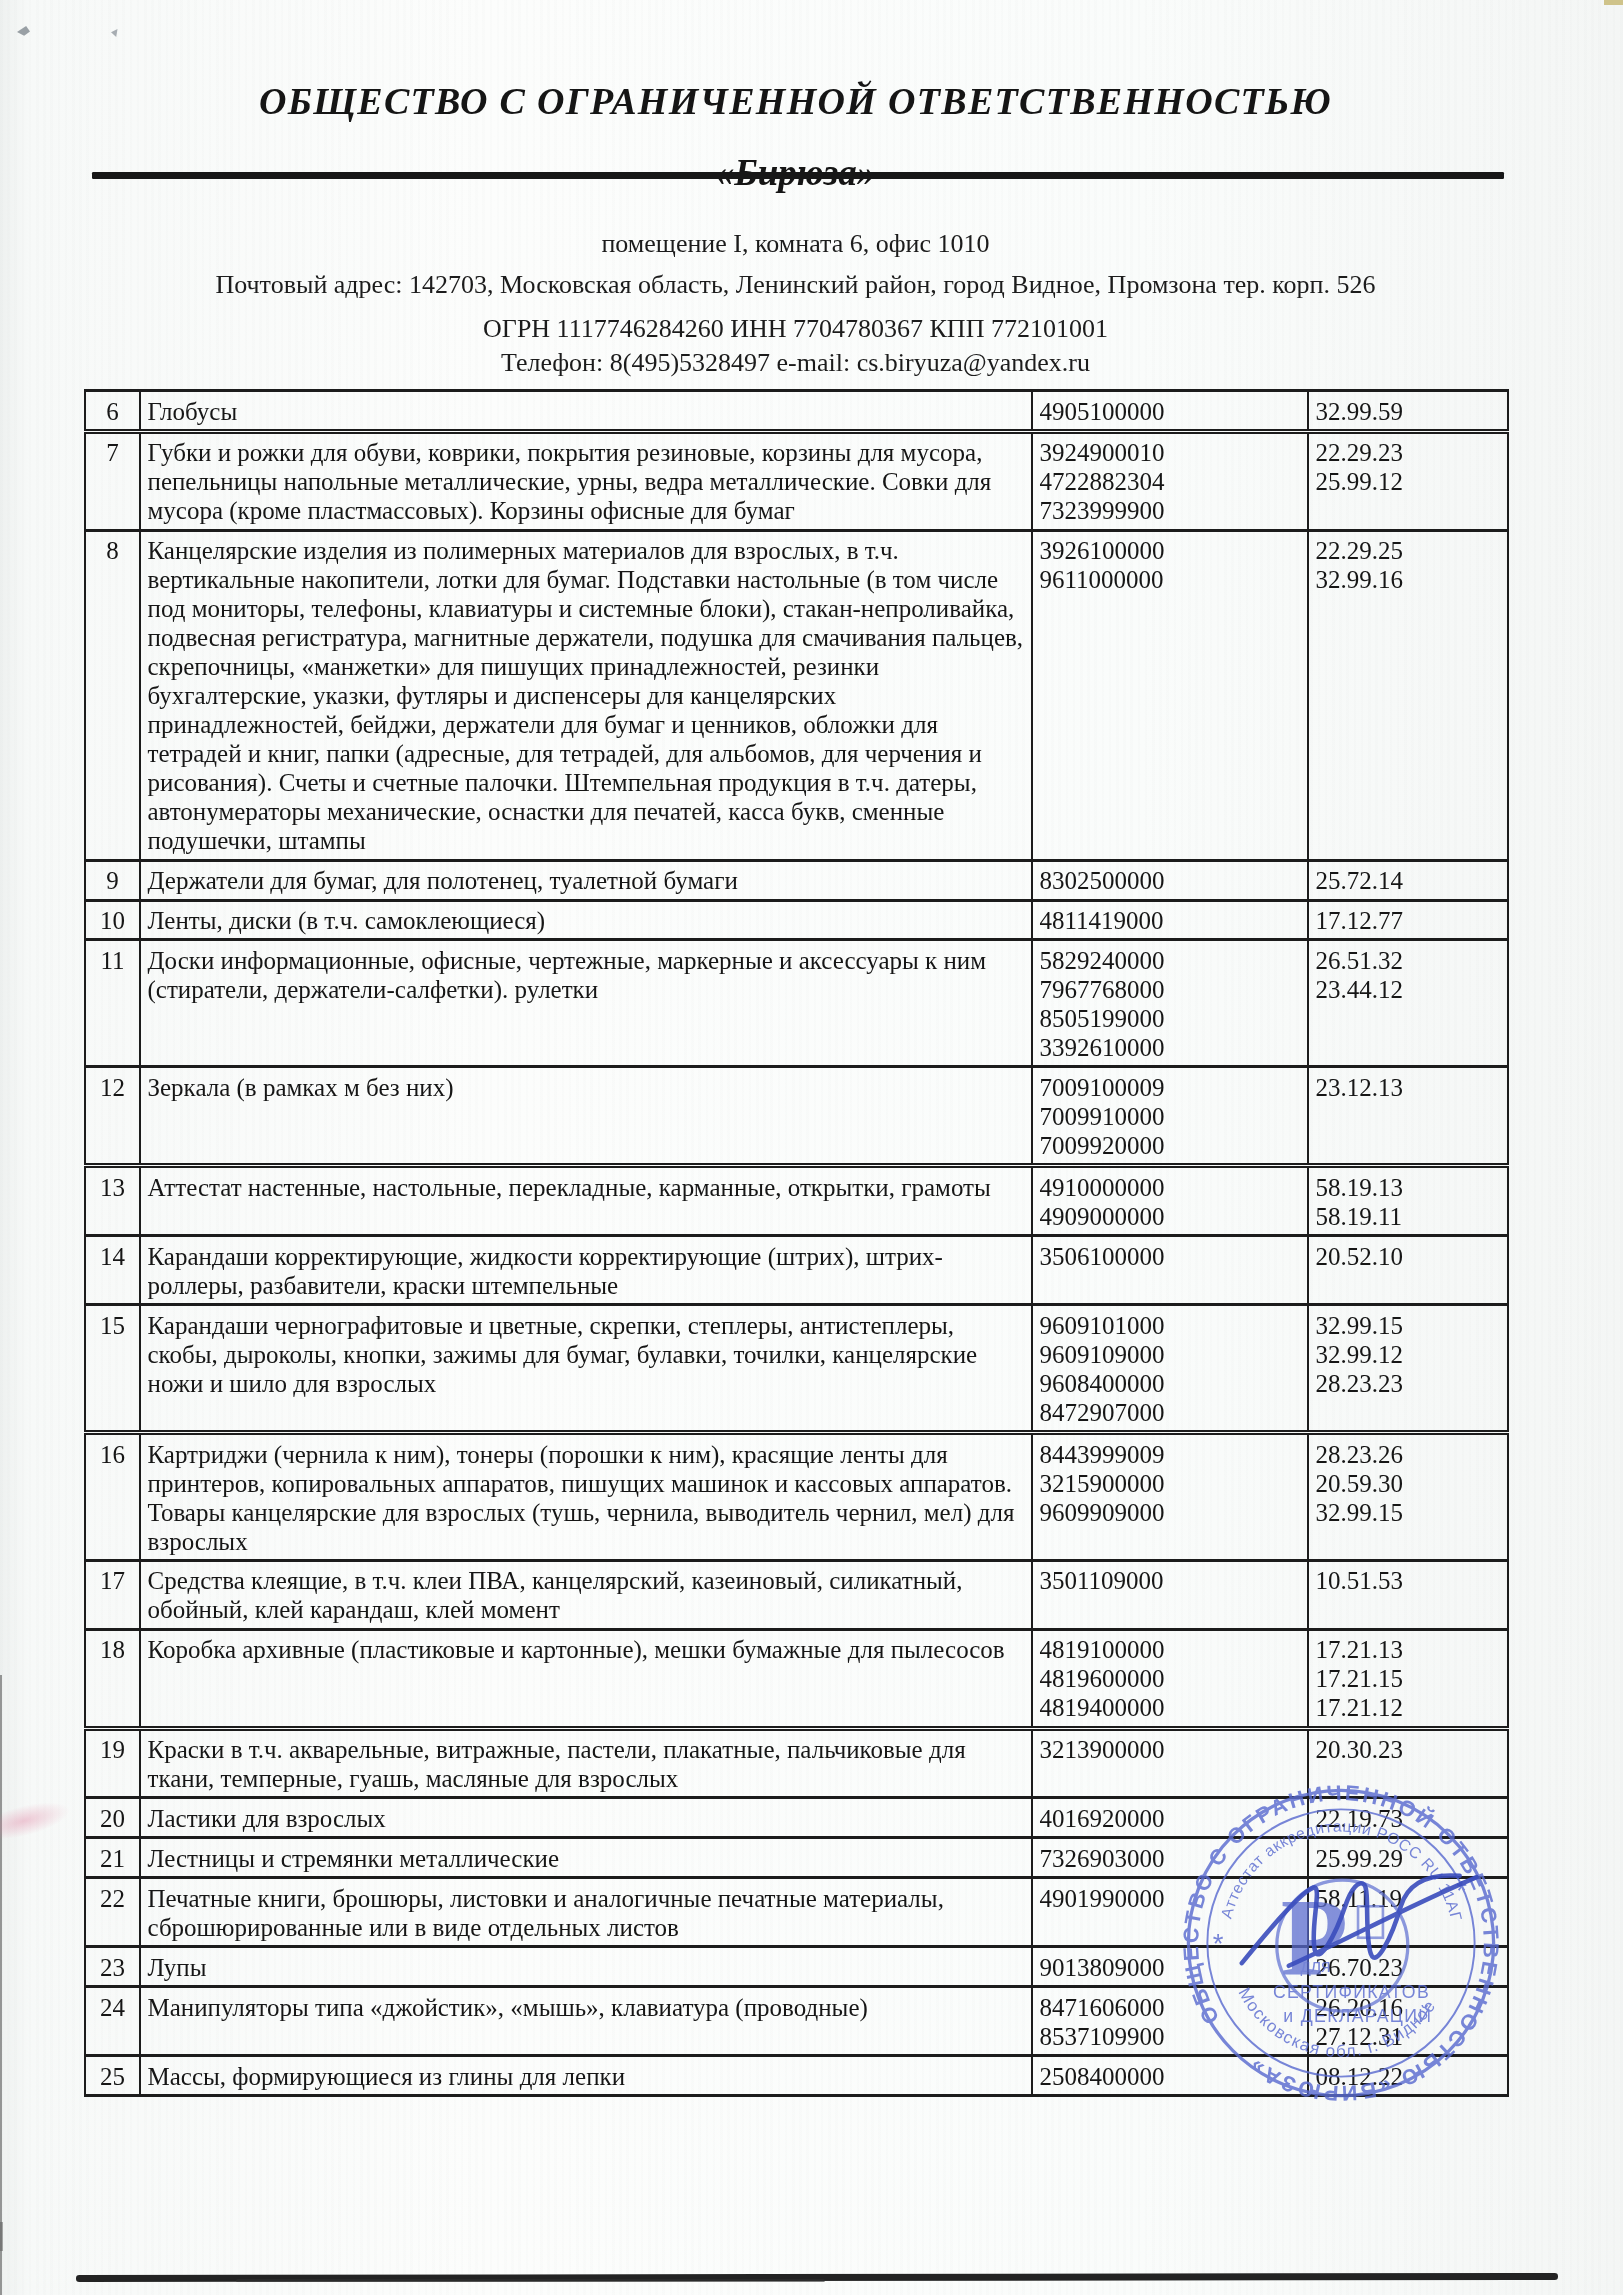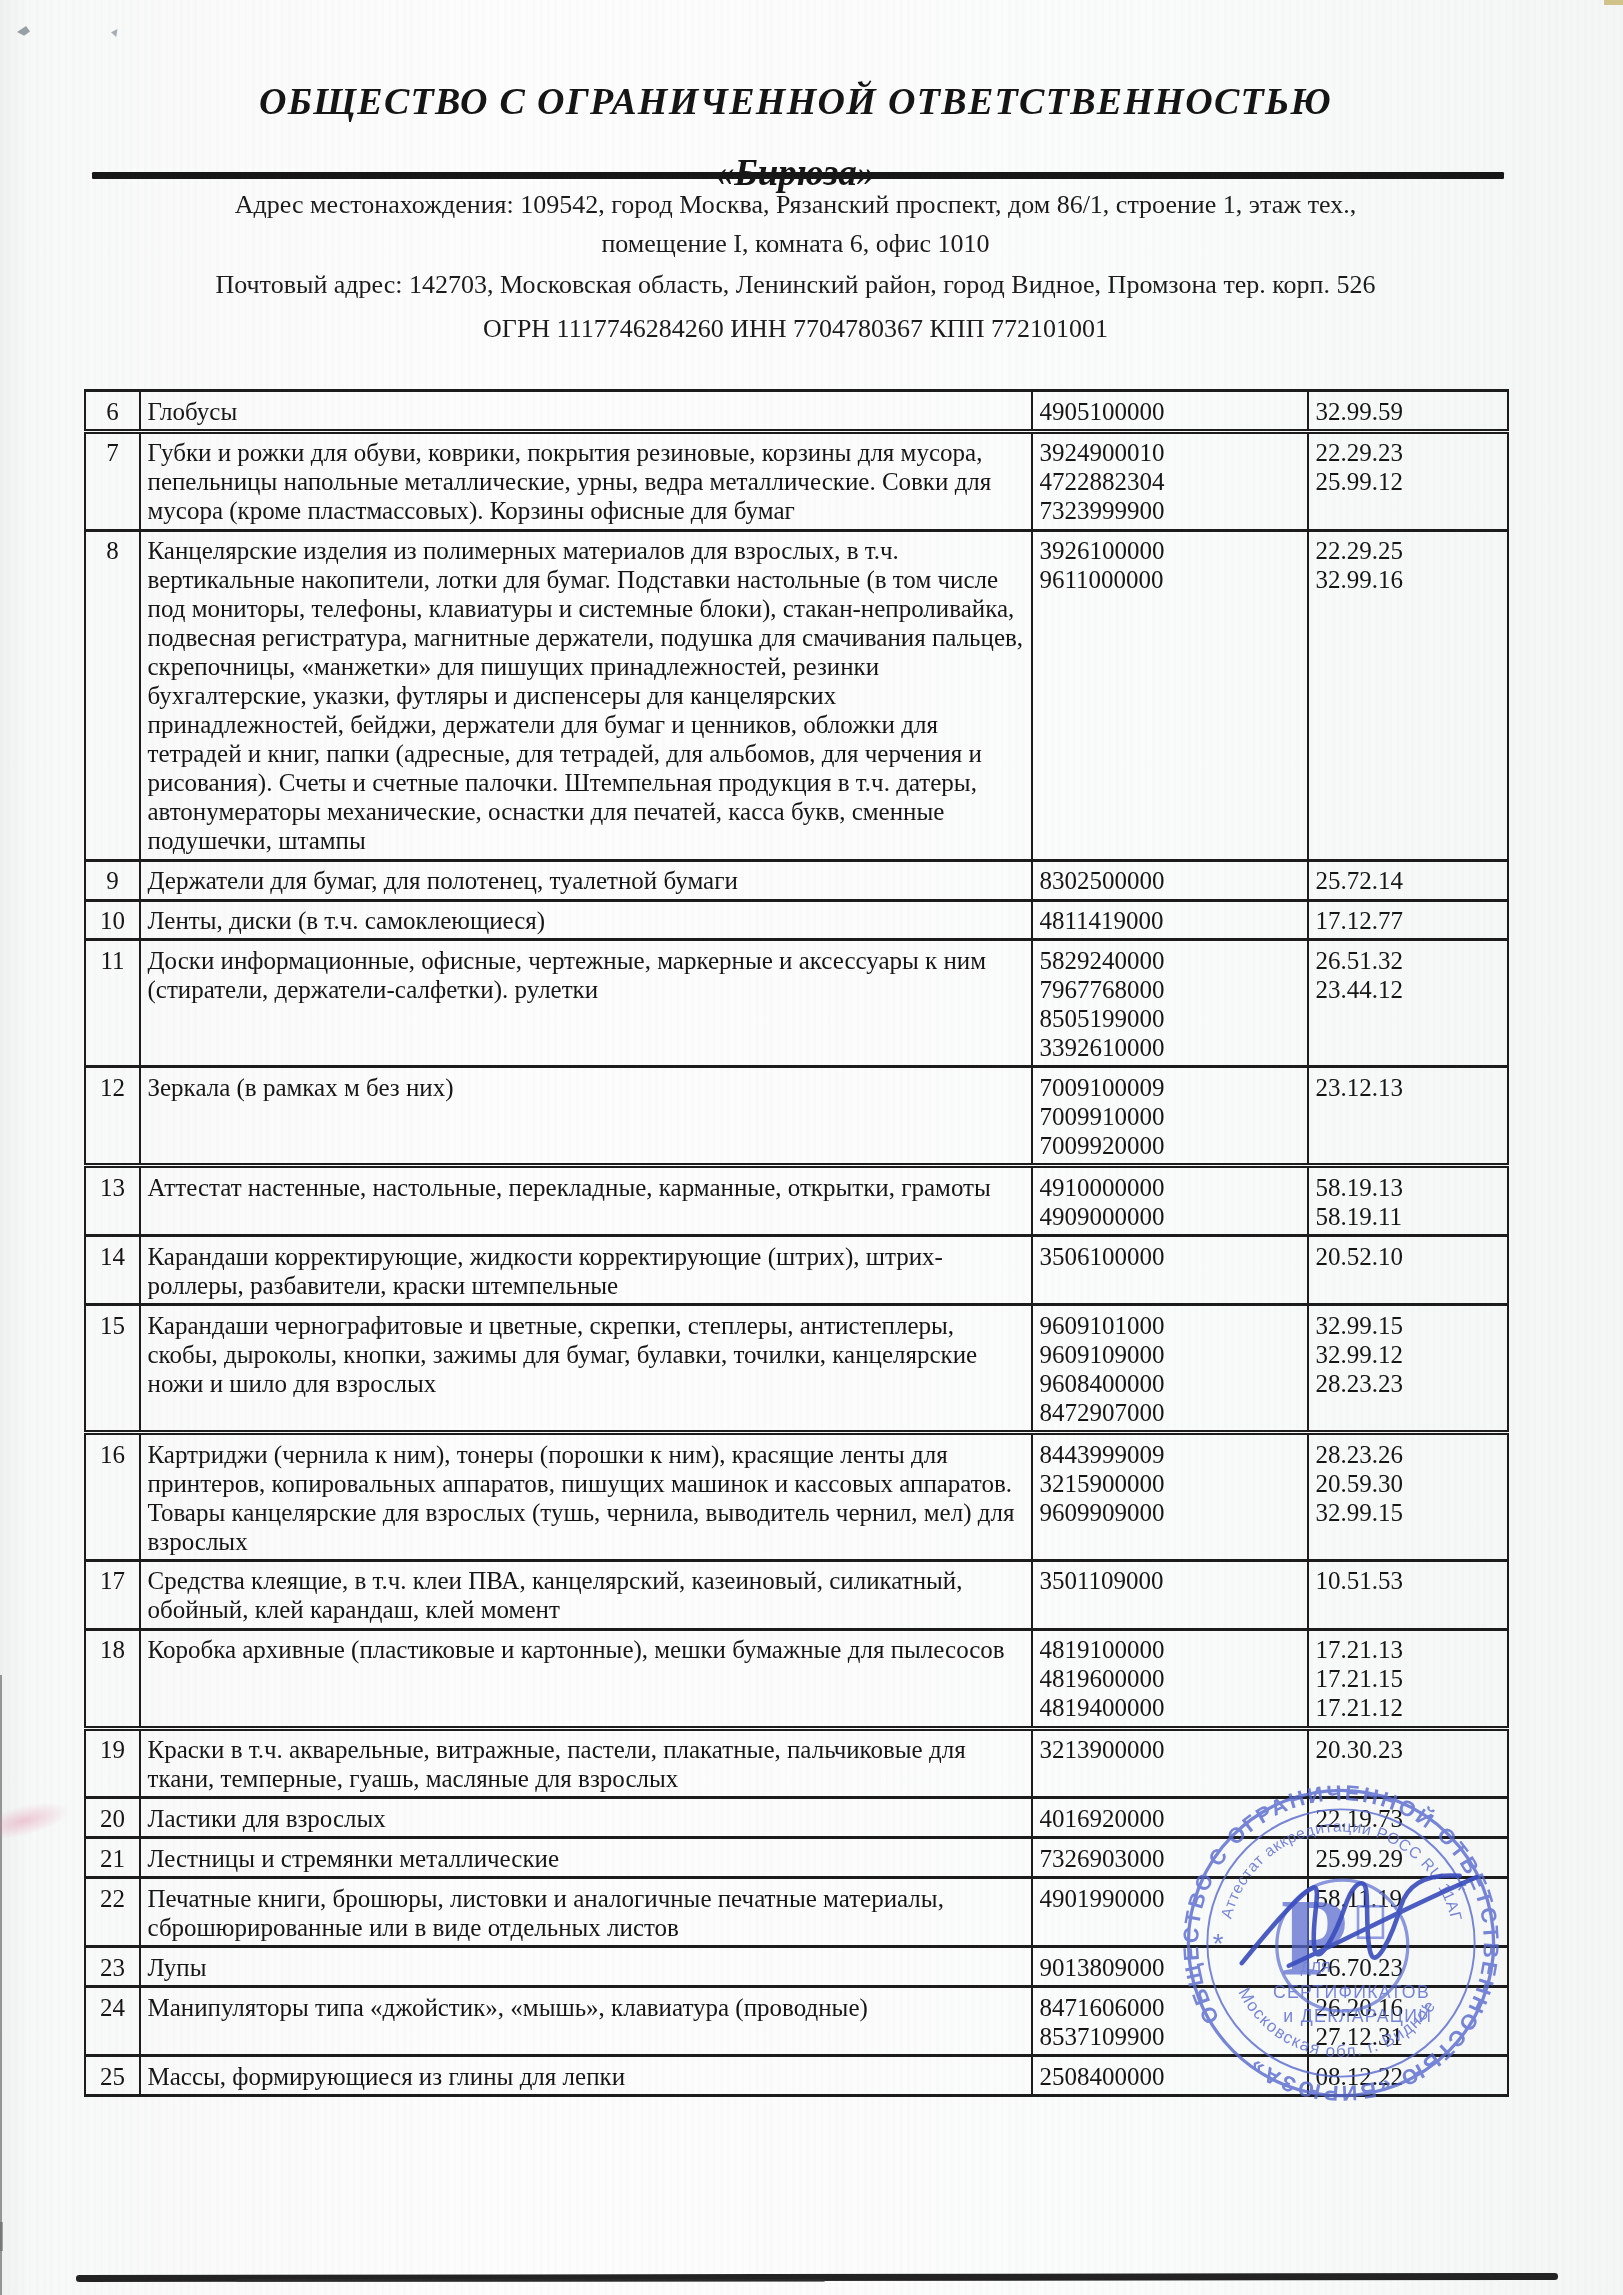--- a/index.html
+++ b/index.html
@@ -65,24 +65,24 @@
   <div class="artifact speck3"></div>
   <div class="artifact edgeline"></div>
   <div class="artifact pink"></div>
   <div class="artifact botline"></div>
   <div class="artifact botline2"></div>
   <div class="artifact cornermark"></div>
 
   <div class="hdr title1 artifact">ОБЩЕСТВО С ОГРАНИЧЕННОЙ ОТВЕТСТВЕННОСТЬЮ</div>
   <div class="hdr title2 artifact">«Бирюза»</div>
   <div class="rule"></div>
-  <div class="hdr addr a1 artifact">Адрес местонахождения: 109542, город Москва, Рязанский проспект, дом 86/1, строение 1, этаж тех.,</div>
   <div class="hdr addr a2 artifact">помещение I, комната 6, офис 1010</div>
   <div class="hdr addr a3 artifact">Почтовый адрес: 142703, Московская область, Ленинский район, город Видное, Промзона тер. корп. 526</div>
   <div class="hdr addr a4 artifact">ОГРН 1117746284260 ИНН 7704780367 КПП 772101001</div>
+  <div class="hdr addr a5 artifact">Телефон: 8(495)5328497 e-mail: cs.biryuza@yandex.ru</div>
 
   <table class="doc">
     <colgroup>
       <col style="width:55px">
         <col style="width:892px">
         <col style="width:276px">
         <col style="width:200px">
     </colgroup>
     <tbody id="rows">
         <tr>

